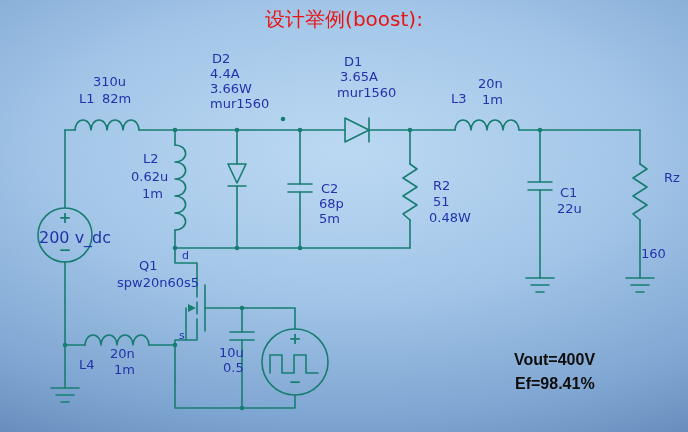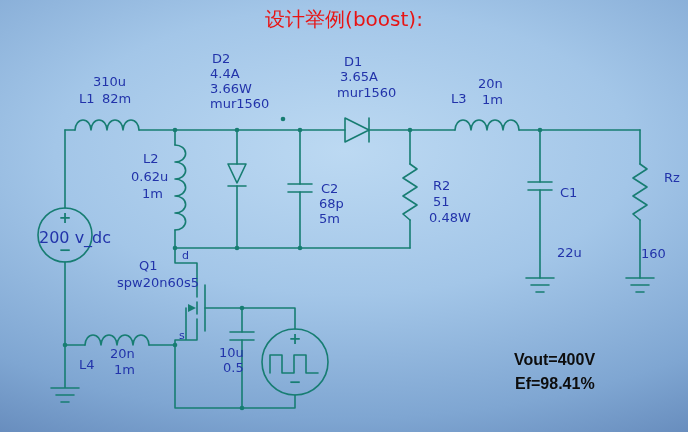--- a/index.html
+++ b/index.html
@@ -16,21 +16,21 @@
   .res{position:absolute;font:bold 16px "Liberation Sans","DejaVu Sans",sans-serif;color:#0d0d0d;white-space:nowrap;line-height:1;}
   .wm{position:absolute;left:493px;top:396px;font:bold 17px "Liberation Sans","DejaVu Sans",sans-serif;color:#3fbf3f;opacity:.92;white-space:nowrap;}
   
   .p-l1v{left:93px;top:75px;}   .p-l1n{left:79px;top:92px;}   .p-l1e{left:102px;top:92px;}
   .p-d2n{left:212px;top:52px;}  .p-d2c{left:210px;top:67px;}  .p-d2p{left:210px;top:82px;}  .p-d2part{left:210px;top:97px;}
   .p-d1n{left:344px;top:55px;}  .p-d1c{left:340px;top:70px;}  .p-d1part{left:337px;top:86px;}
   .p-l3v{left:478px;top:77px;}  .p-l3n{left:451px;top:92px;}  .p-l3e{left:482px;top:93px;}
   .p-l2n{left:143px;top:152px;} .p-l2v{left:131px;top:170px;} .p-l2e{left:142px;top:187px;}
   .p-c2n{left:321px;top:182px;} .p-c2v{left:319px;top:197px;} .p-c2e{left:319px;top:212px;text-align:right;}
   .p-r2n{left:433px;top:179px;} .p-r2v{left:433px;top:195px;} .p-r2p{left:429px;top:211px;}
-  .p-c1n{left:560px;top:186px;} .p-c1v{left:557px;top:202px;margin-top:44px;}
+  .p-c1n{left:560px;top:186px;} .p-c1v{left:557px;top:202px;}
   .p-rzn{left:644px;top:171px;margin-left:20px;} .p-rzv{left:641px;top:203px;margin-top:44px;}
   .p-vs{left:39px;top:230px;font-size:16px;}
   .p-vsp{left:58px;top:211px;}  .p-vsm{left:58px;top:243px;}
   .p-q1n{left:139px;top:259px;} .p-q1part{left:109px;top:276px;margin-left:8px;}
   .p-q1d{left:182px;top:250px;} .p-q1s{left:179px;top:330px;}
   .p-cgv{left:219px;top:346px;} .p-cge{left:223px;top:361px;}
   .p-l4v{left:110px;top:347px;} .p-l4n{left:79px;top:358px;}  .p-l4e{left:114px;top:363px;}
   .p-pp{left:288px;top:332px;}  .p-pm{left:288px;top:375px;}
   .p-res1{left:517px;top:329px;} .p-res2{left:514px;top:352px;} .p-res3{left:515px;top:376px;}
 </style>

